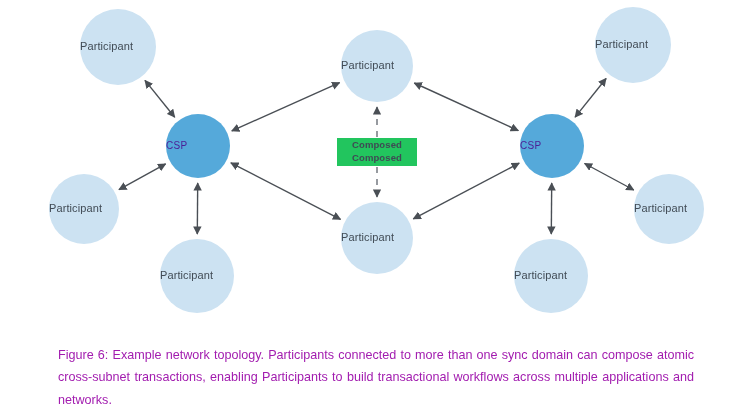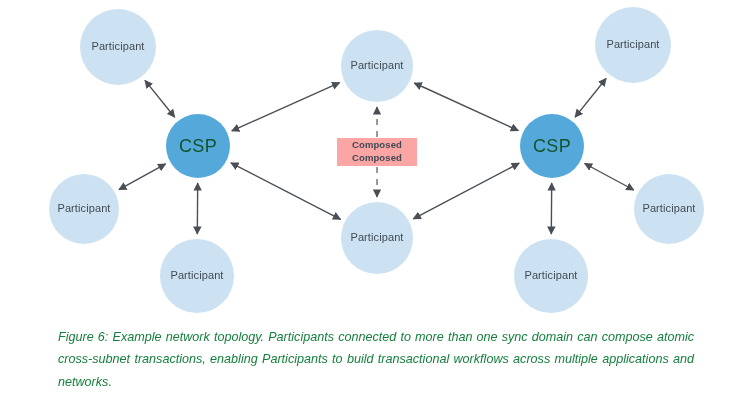--- a/index.html
+++ b/index.html
@@ -37,62 +37,61 @@
     top: 0;
     width: 750px;
     height: 318px;
   }
 
   .node {
     position: absolute;
     border-radius: 50%;
     display: flex;
     align-items: center;
-    justify-content: center;
+    justify-content: flex-start;
     box-sizing: border-box;
     text-align: center;
     line-height: 1.05;
   }
 
   .node-participant {
     background: #cce2f2;
     color: #414b55;
     font-size: 11px;
     letter-spacing: 0.1px;
   }
 
   .node-csp {
     background: #55a9da;
-    color: #14532d;
-    font-size: 18px;
+    color: #4c1d95;
+    font-size: 10px;
     letter-spacing: 0.3px;
   }
 
   .edge-label {
     position: absolute;
     color: #3f4a54;
     font-size: 9.5px;
     font-weight: bold;
     line-height: 1.35;
     text-align: center;
     letter-spacing: 0.1px;
-    background: #fca5a5;
+    background: #22c55e;
     padding: 1px 3px;
     box-sizing: border-box;
   }
   .edge-label span { display: block; }
 
   #figure-caption {
     position: absolute;
     left: 58px;
-    top: 326px;
+    top: 344px;
     width: 636px;
     font-size: 12.6px;
-    font-style: italic;
-    color: #15803d;
+    color: #a21caf;
     line-height: 1.78;
     text-align: justify;
     text-align-last: left;
   }
 </style>
 </head>
 <body>
 
 <div id="figure-root">
 

